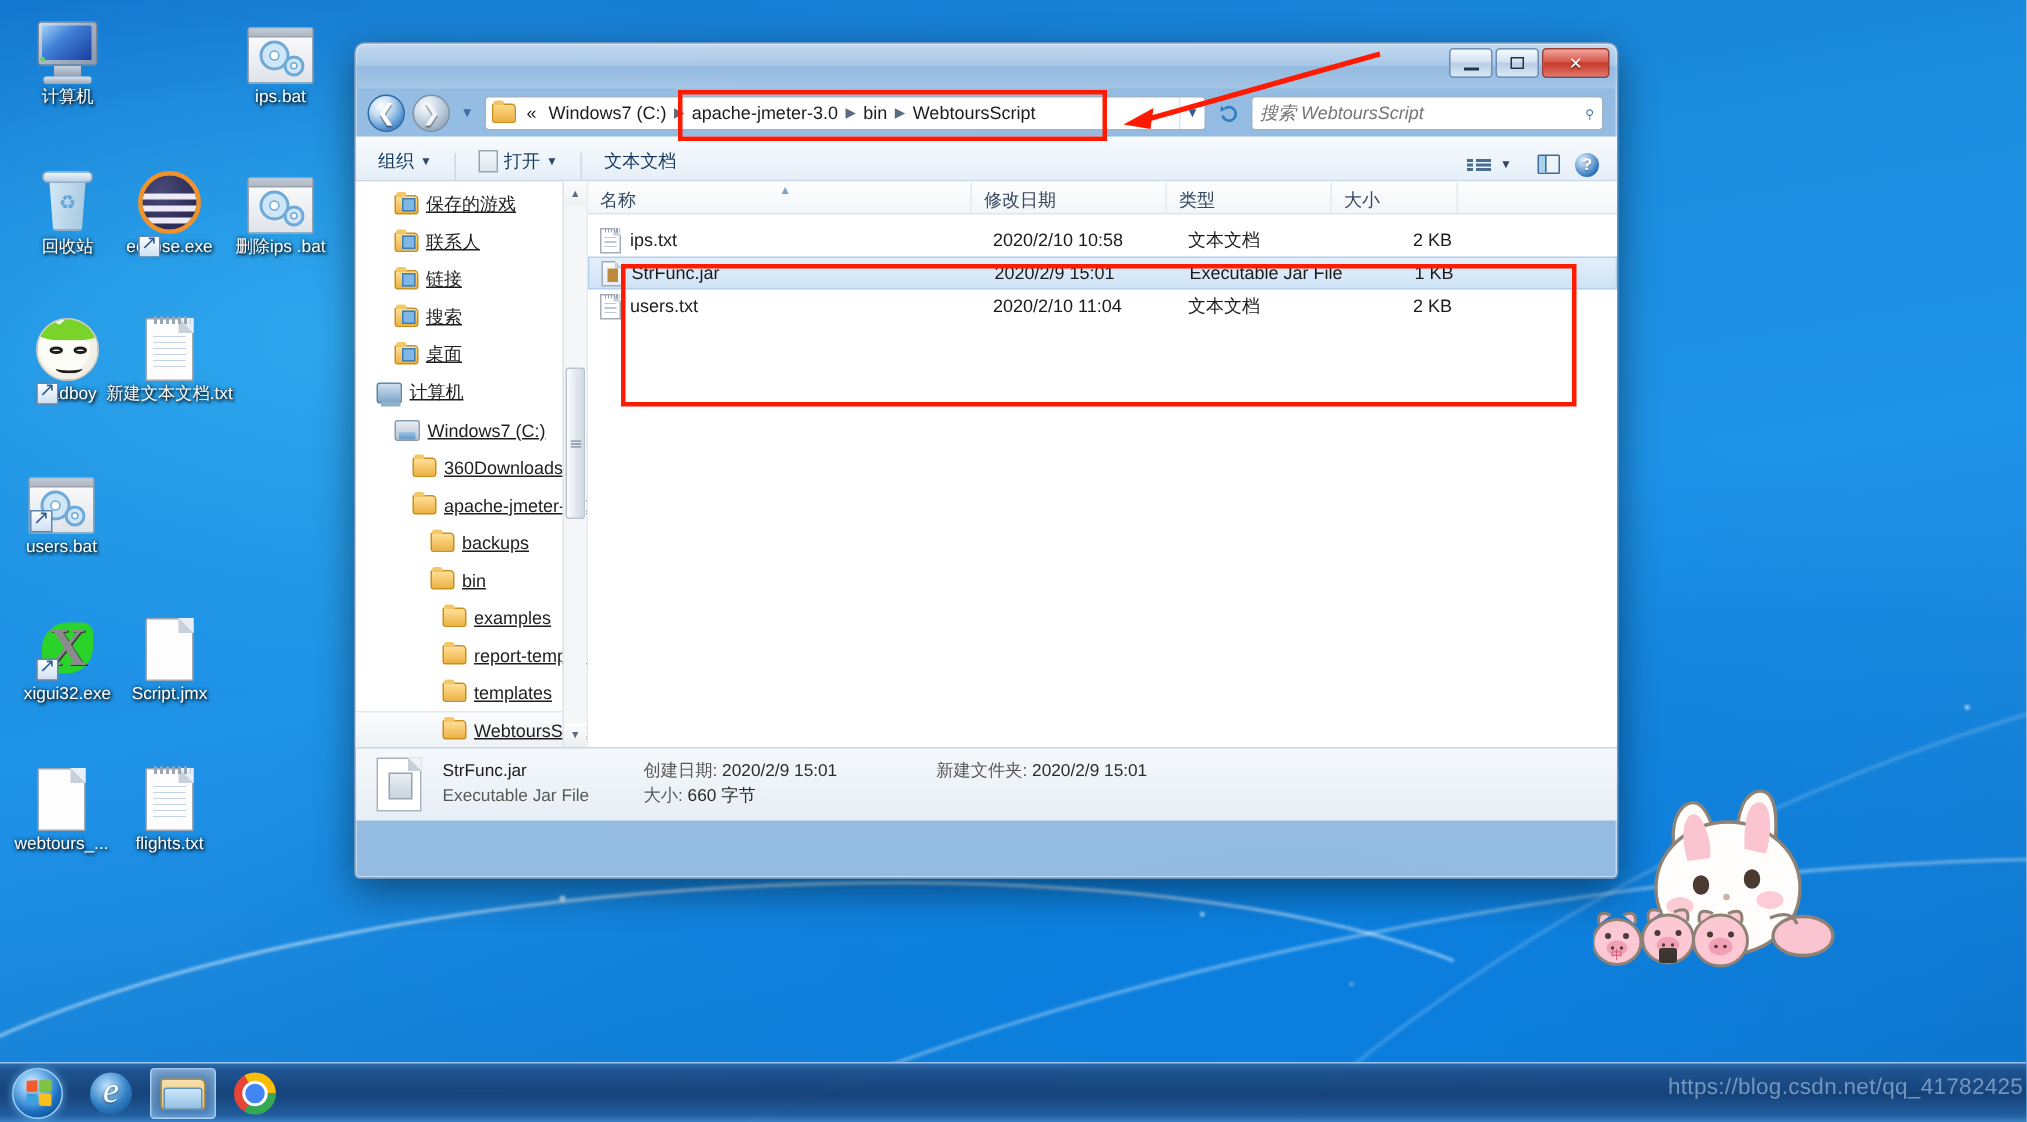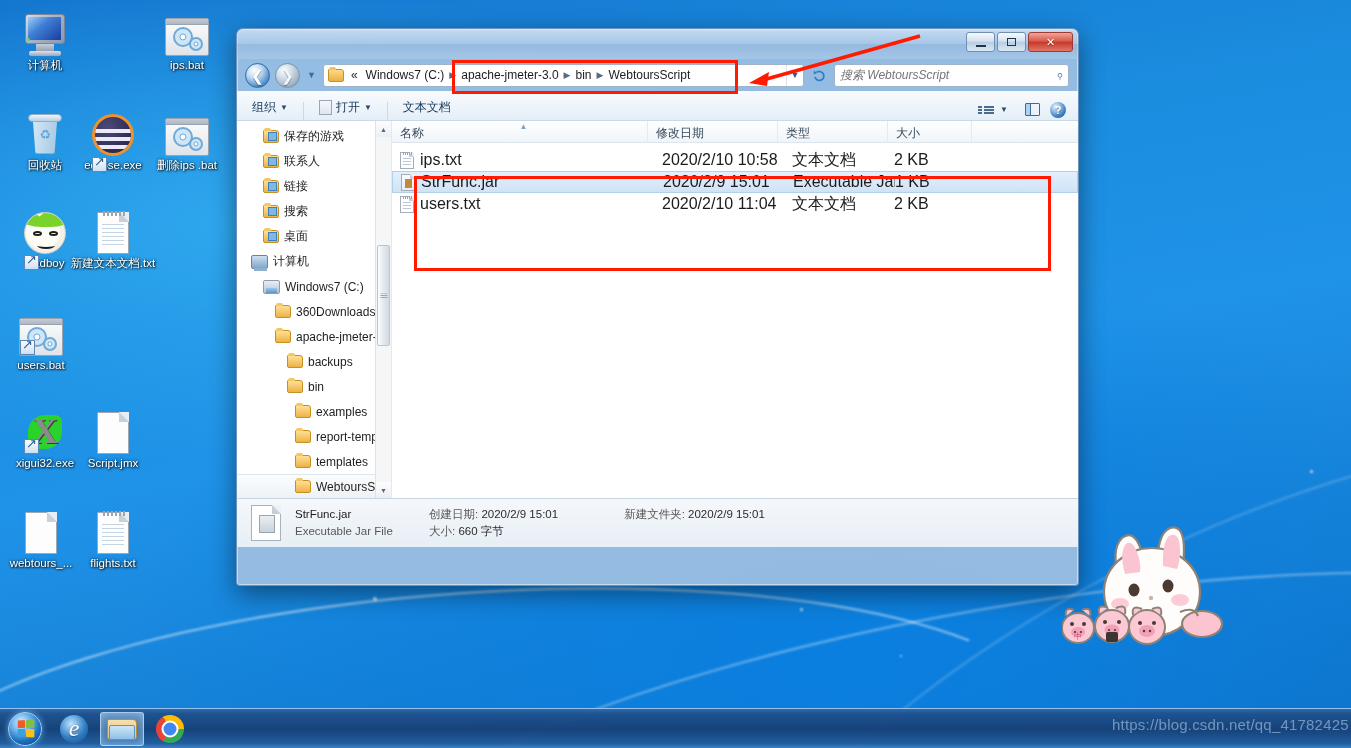--- a/index.html
+++ b/index.html
@@ -185,21 +185,21 @@
   .ic-pane { width:15px; height:13px; border:1.5px solid #3e6a98; border-radius:1px; display:flex; }
   .ic-pane i { display:block; width:5px; background:#a9d2ef; border-right:1.5px solid #3e6a98;}
   .ic-help { width:16px; height:16px; border-radius:50%;
     background: radial-gradient(circle at 35% 30%, #e8f4ff, #2f77bd 70%, #14457d);
     color:#fff; font-size:11px; font-weight:bold; display:flex; align-items:center; justify-content:center;
     text-shadow:0 1px 1px rgba(0,0,0,.4); }
 
   .body-area { display:flex; height:378px; background:#fff; border-bottom:1px solid #c8d6e4; }
   .nav-pane { width:155px; background:#fff; position:relative; overflow:hidden;
     border-right:1px solid #e2e9f0; }
-  .tree { padding-top:3px; font-size:12px; color:#1e1e1e; }
+  .tree { padding-top:3px; font-size:12px; color:#1e1e1e;text-decoration:underline; }
   .tnode { height:25px; display:flex; align-items:center; gap:5px; padding-right:4px; white-space:nowrap; }
   .tnode.sel { background: linear-gradient(#fbfcfd,#eef2f6); border:1px solid #dfe7ee; border-left:0; border-right:0; }
   .tfolder { width:16px; height:13px; flex:none; background: linear-gradient(#ffdf96,#edb245);
     border:1px solid #c8901f; border-radius:1px 3px 2px 2px; position:relative; }
   .tfolder:before { content:""; position:absolute; left:0; top:-3px; width:7px; height:3px;
     background:#f5c664; border-radius:2px 2px 0 0; }
   .tfolder.ov:after { content:""; position:absolute; right:1px; bottom:1px; width:7px; height:7px;
     background:#7fb8e4; border:1px solid #3f7fb5; }
   .tpc { width:17px; height:14px; flex:none; background: linear-gradient(#cfe0f0,#7fa7c9);
     border:1px solid #5d87ad; border-radius:2px; position:relative; }
@@ -222,26 +222,26 @@
     width:7px; height:5px; background: repeating-linear-gradient(#9aa6b3 0 1px, transparent 1px 2px); }
 
   .list-pane { flex:1; position:relative; background:#fff; overflow:hidden; }
   .colhead { height:22px; display:flex; background: linear-gradient(#fdfefe,#f1f5f9);
     border-bottom:1px solid #dde5ed; font-size:12px; color:#37495c; }
   .colhead div { padding:4px 0 0 8px; border-right:1px solid #e4eaf0; position:relative; }
   .c-name { width:256px; } .c-date { width:130px; } .c-type { width:110px; }
   .c-size { width:84px; } .c-rest { flex:1; border-right:0 !important; }
   .sortmark { position:absolute; left:50%; top:1px; color:#7fa4c7; font-size:8px; }
 
-  .rows { padding-top:6px; font-size:16px; color:#1b1b1b; }
+  .rows { padding-top:6px; font-size:12px; color:#1b1b1b; }
   .row { height:22px; display:flex; align-items:center; }
   .row.sel { background: linear-gradient(#e3effb,#cfe3f6); border:1px solid #b3d0ea; }
   .row.sel .cell { color:#1b1b1b; }
   .cell { padding-left:8px; white-space:nowrap; overflow:hidden; }
-  .cell.num { text-align:left; padding-right:10px; padding-left:0; }
+  .cell.num { text-align:right; padding-right:10px; padding-left:0; }
   .fic { width:14px; height:17px; flex:none; margin-left:8px; margin-right:6px; position:relative;
     background:#fff; border:1px solid #a3adb7; }
   .fic:before { content:""; position:absolute; right:-1px; top:-1px; border-width:0 5px 5px 0;
     border-style:solid; border-color:#c6ced8 #eef2f6; }
   .fic.txt:after { content:""; position:absolute; left:2px; top:5px; right:2px; bottom:2px;
     background: repeating-linear-gradient(#b9c8d6 0 1px, transparent 1px 3px); }
   .fic.txt .rg { position:absolute; left:1px; top:-1px; width:11px; height:3px;
     background: repeating-linear-gradient(90deg, transparent 0 1px, #98a4b1 1px 2px); }
   .fic.jar { background: linear-gradient(#fafcfe,#e6edf4); }
   .fic.jar:after { content:""; position:absolute; left:3px; top:4px; width:7px; height:9px;

